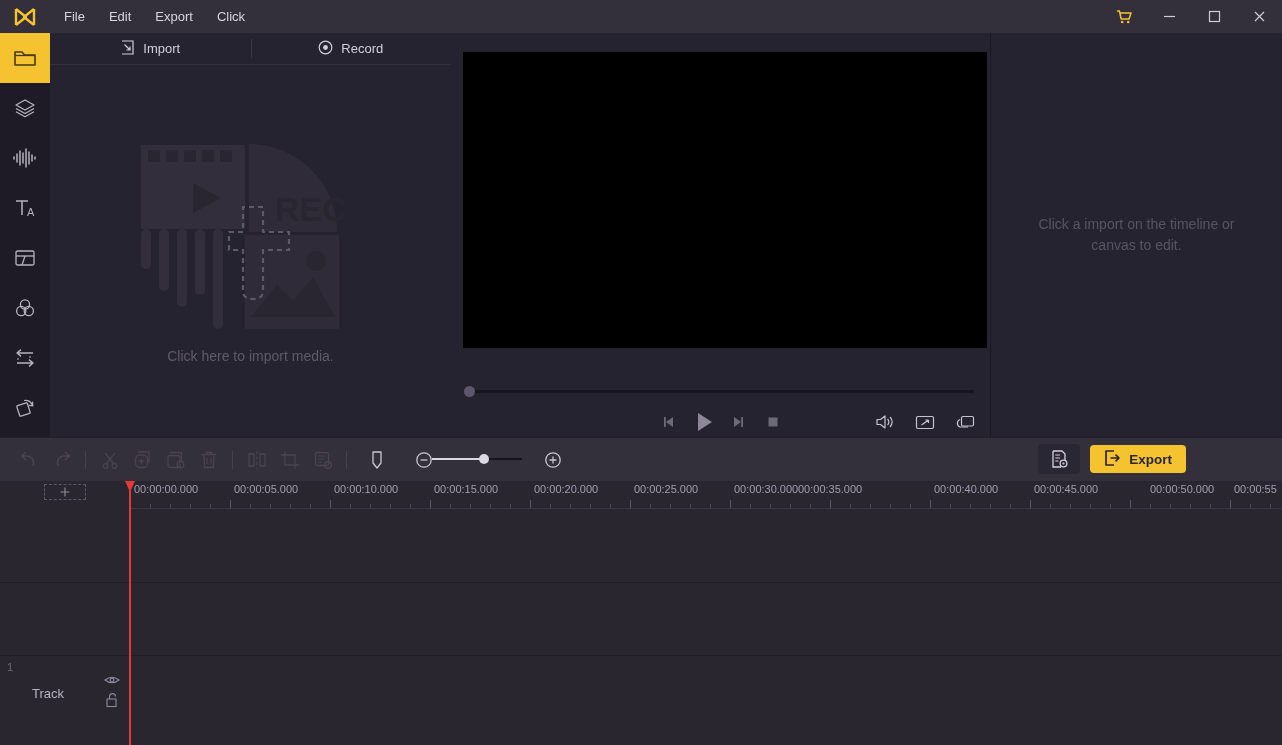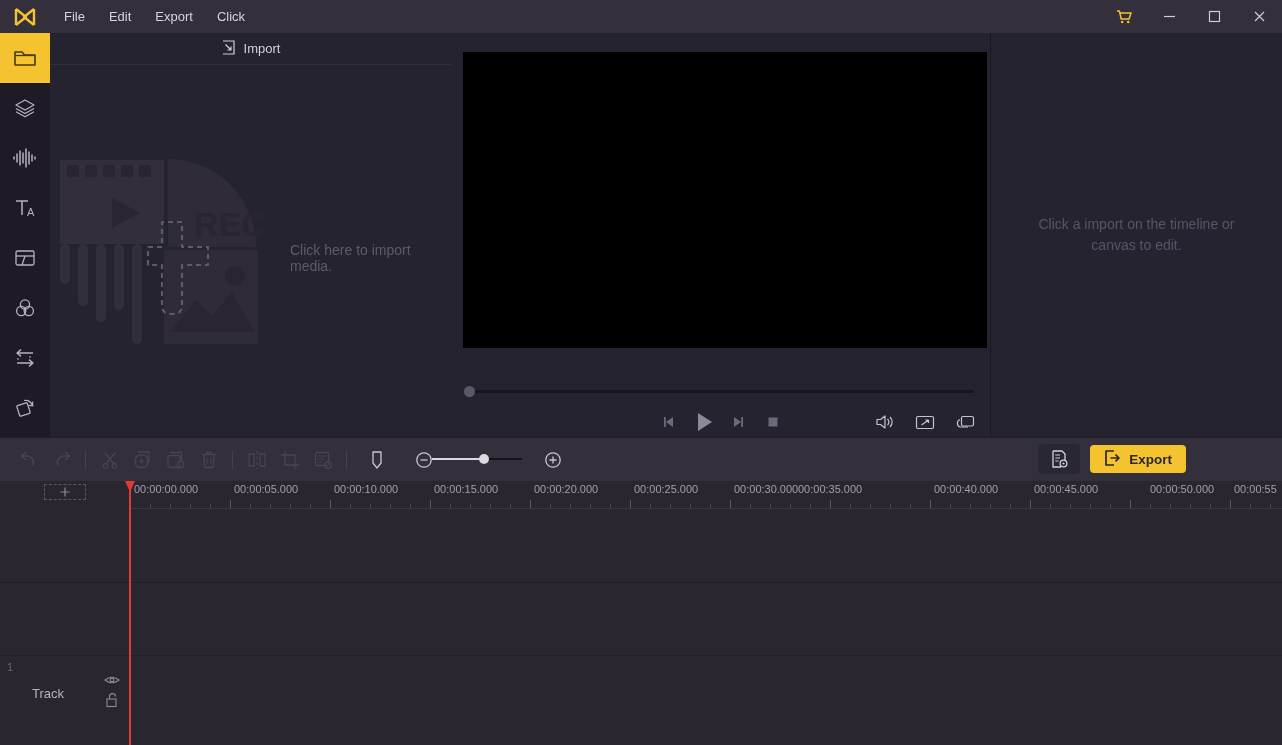--- a/index.html
+++ b/index.html
@@ -49,21 +49,21 @@
   .tabs { display: flex; height: 32px; border-bottom: 1px solid #32303c; }
   .tab {
     flex: 1; display: flex; align-items: center; justify-content: center; gap: 8px;
     font-size: 13px; color: #d2cfda; position: relative;
   }
   .tab + .tab::before {
     content: ""; position: absolute; left: 0; top: 6px; bottom: 6px; width: 1px; background: #3b3746;
   }
   .dropzone {
     position: absolute; left: 0; top: 32px; width: 401px; height: 372px;
-    display: flex; flex-direction: row; align-items: center; justify-content: center;
+    display: flex; flex-direction: column; align-items: center; justify-content: center;
   }
   .dz-art { width: 240px; height: 195px; position: relative; opacity: .62; }
   .dz-caption { margin-top: 14px; font-size: 14px; color: #5e5a68; }
 
   
   .preview {
     position: absolute; left: 451px; top: 33px; width: 539px; height: 404px;
     background: #262330;
   }
   .canvas {
@@ -281,20 +281,29 @@
   <div class="media">
     <div class="tabs">
       <div class="tab">
         <span>
           <svg width="15" height="15" viewBox="0 0 15 15">
             <path d="M2 1 H13 V14 H2" stroke="#d2cfda" stroke-width="1.2" fill="none"></path>
             <path d="M4.5 4.5 L10 10 M10 6.4 V10 H6.4" stroke="#d2cfda" stroke-width="1.2" fill="none" stroke-linejoin="round"></path>
           </svg>
         </span>
         <span>Import</span>
+      </div>
+      <div class="tab">
+        <span>
+          <svg width="15" height="15" viewBox="0 0 15 15">
+            <circle cx="7.5" cy="7.5" r="6.3" stroke="#d2cfda" stroke-width="1.2" fill="none"></circle>
+            <circle cx="7.5" cy="7.5" r="2.4" fill="#d2cfda"></circle>
+          </svg>
+        </span>
+        <span>Record</span>
       </div>
     </div>
 
     <div class="dropzone">
       <div class="dz-art">
         <svg width="240" height="195" viewBox="0 0 240 195">
 
           <path d="M118 5 A88 88 0 0 1 206 93 L118 93 Z" fill="#35313d"></path>
           <text x="144" y="82" font-family="Liberation Sans, sans-serif" font-size="34" font-weight="bold" fill="#2b2833">REC</text>
 

